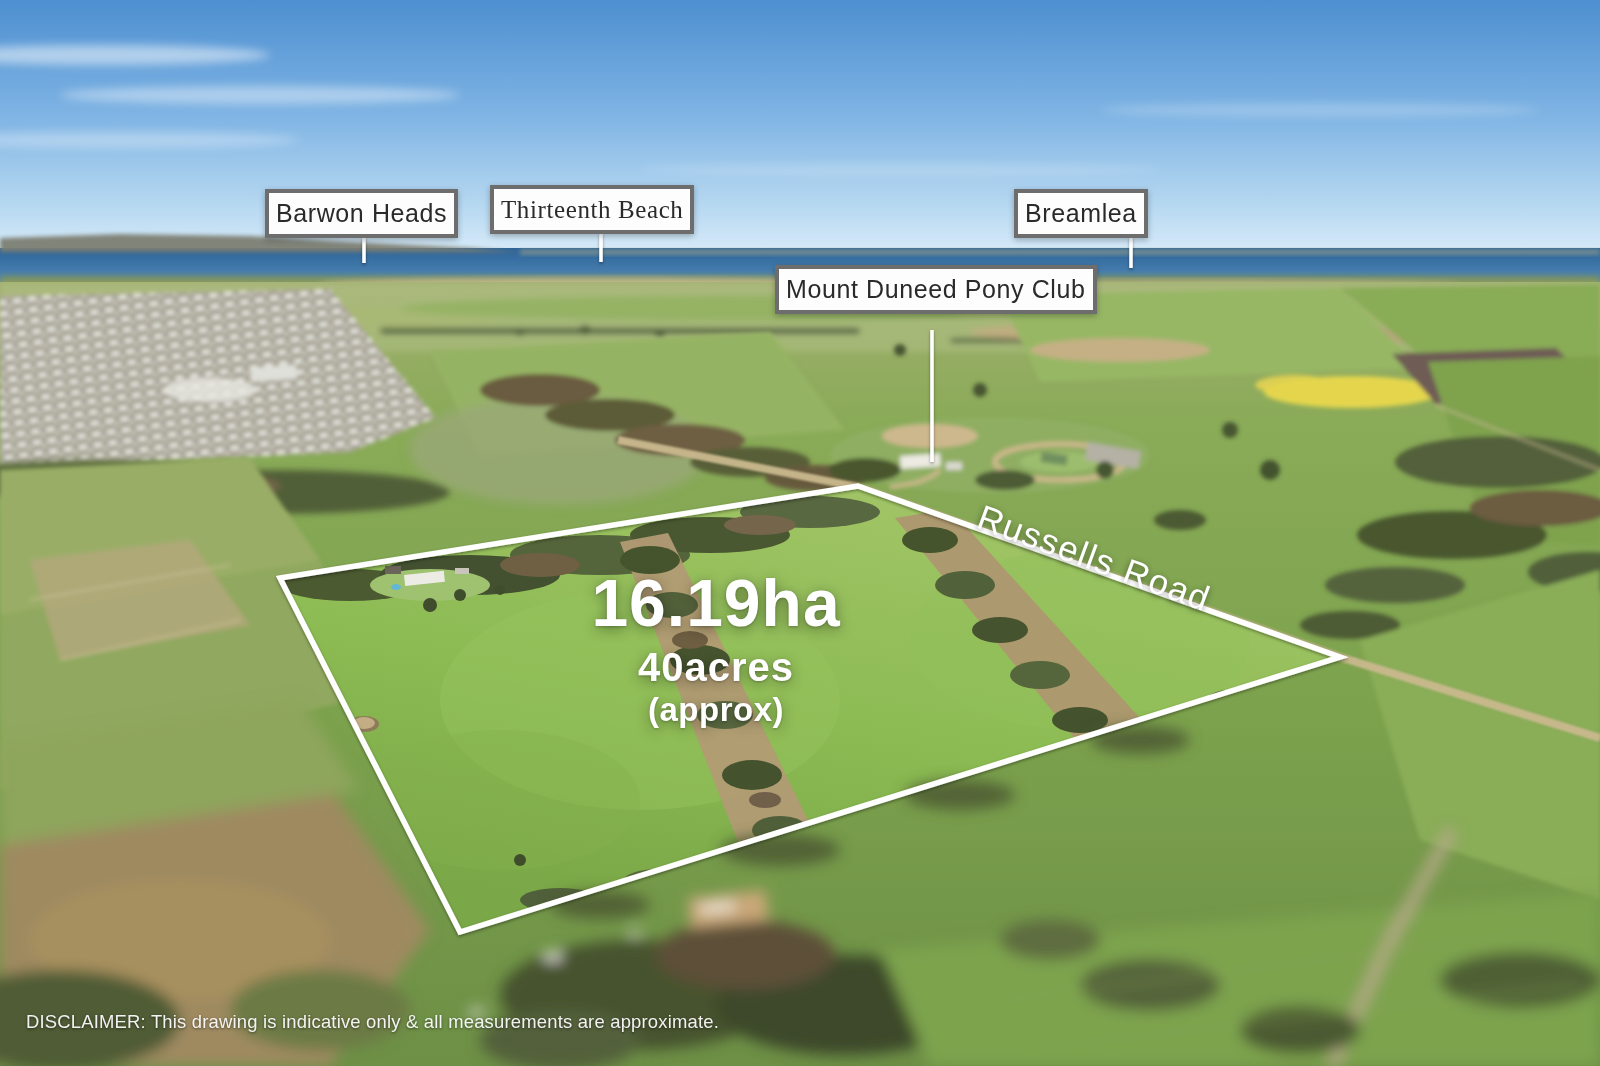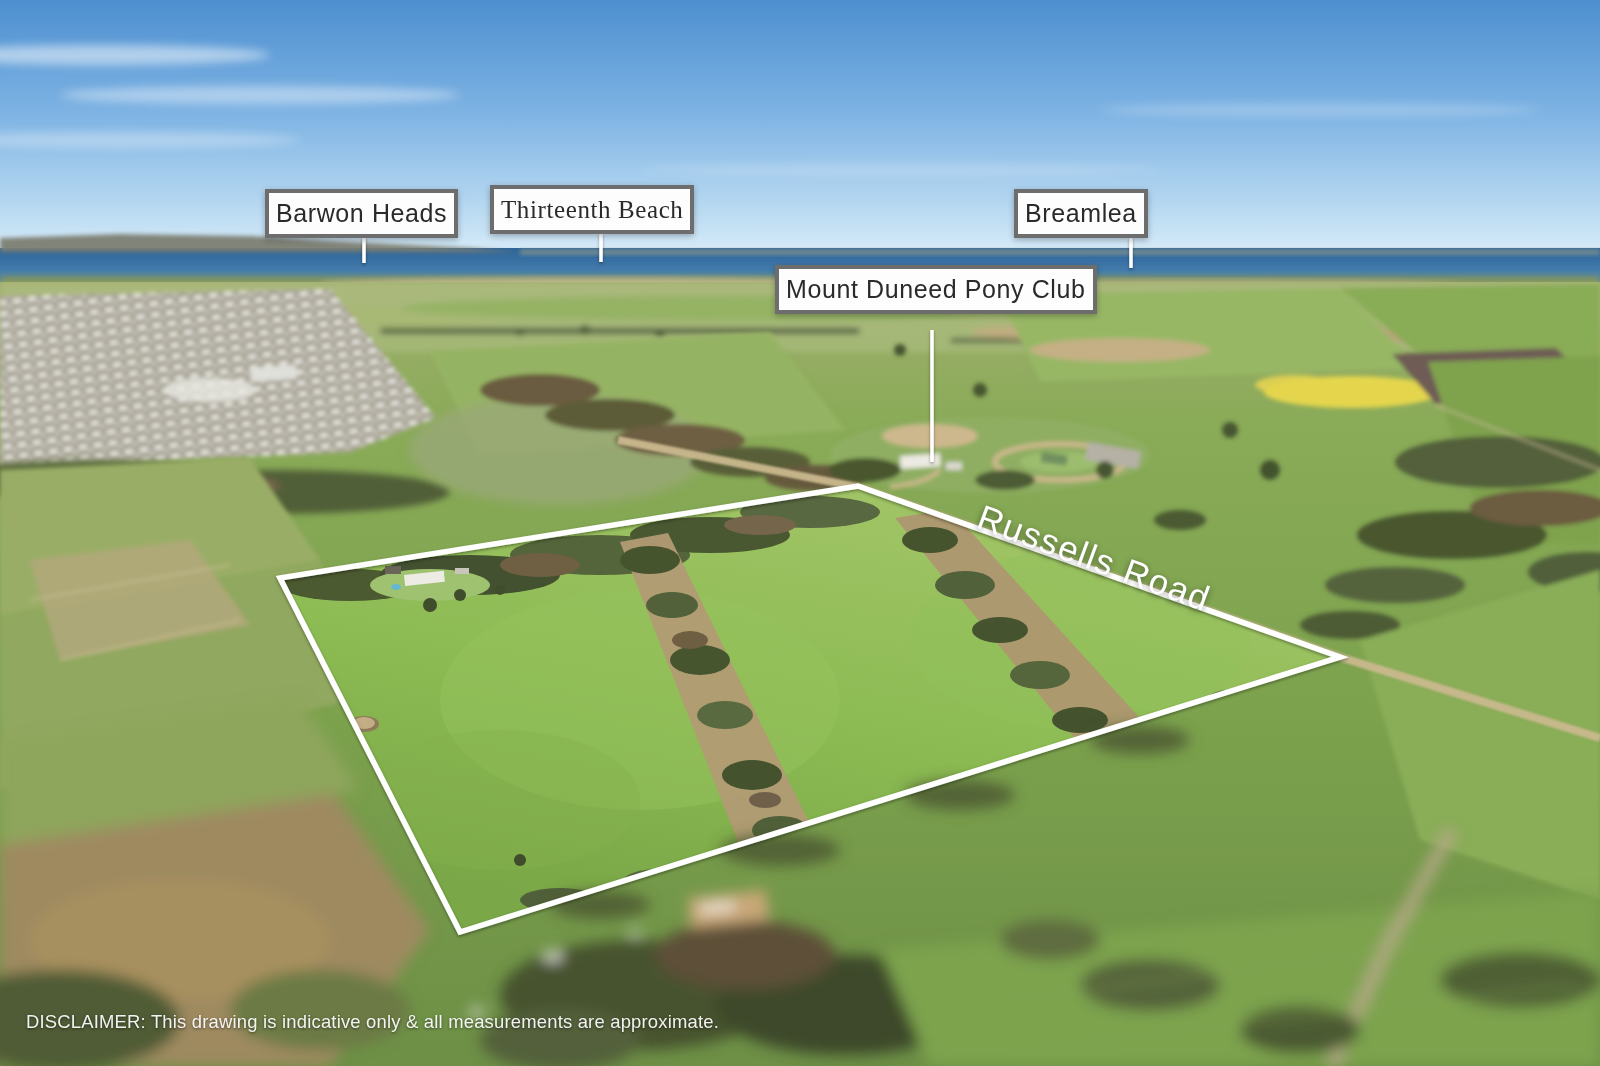--- a/index.html
+++ b/index.html
@@ -315,16 +315,21 @@
   </div>
   <div class="loc-label" id="label-breamlea">
     <span>Breamlea</span>
   </div>
   <div class="loc-label" id="label-ponyclub">
     <span>Mount Duneed Pony Club</span>
   </div>
 
   <div class="road-label">Russells Road</div>
 
+  <div class="area-text">
+    <div class="area-ha">16.19ha</div>
+    <div class="area-acres">40acres</div>
+    <div class="area-approx">(approx)</div>
+  </div>
 
   <div class="disclaimer">DISCLAIMER: This drawing is indicative only &amp; all measurements are approximate.</div>
 
 </div>
 
 </body></html>

